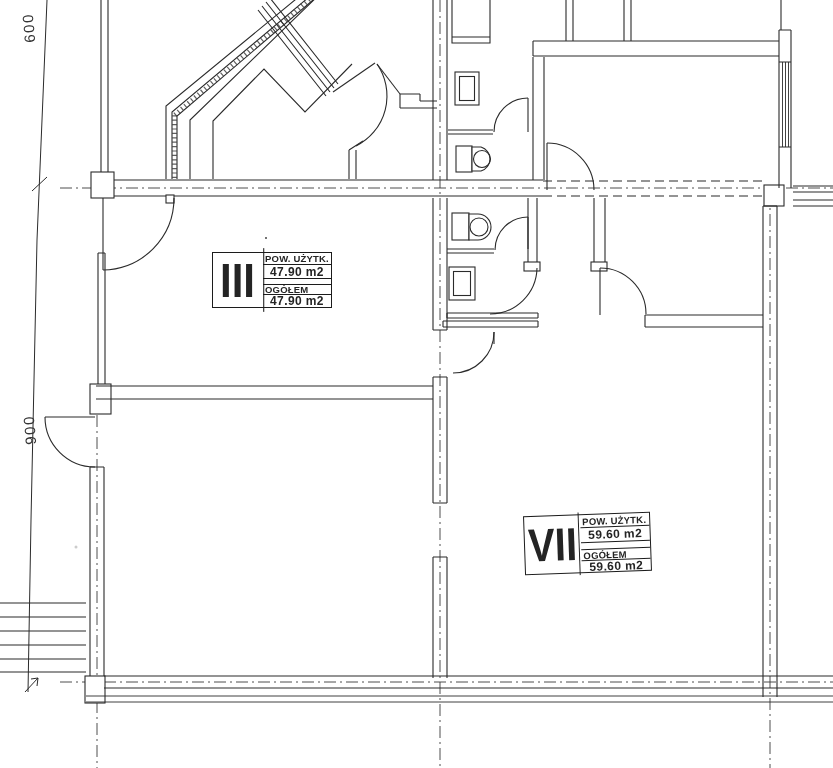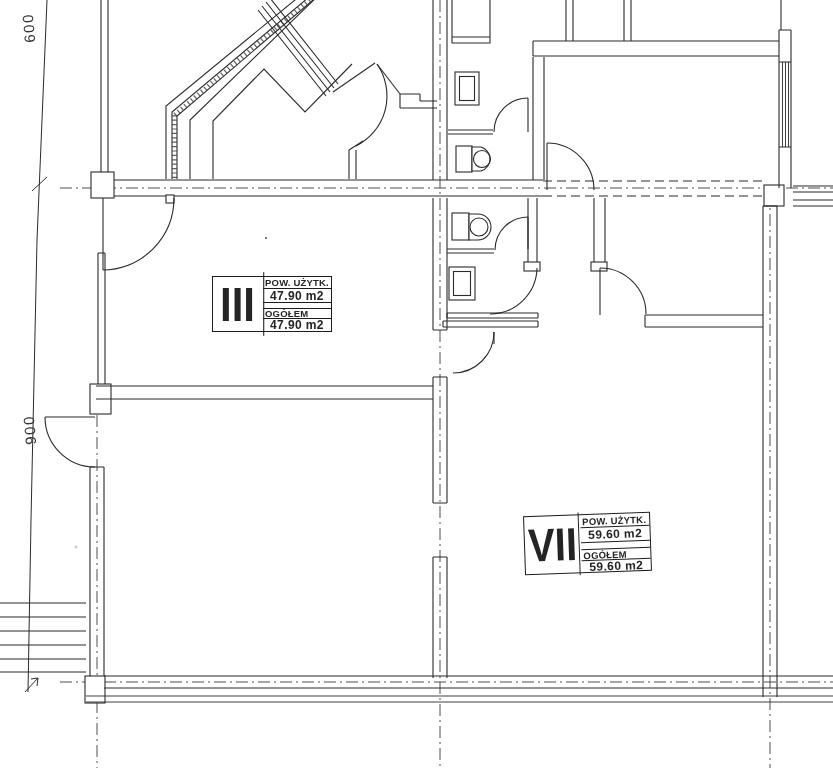--- a/index.html
+++ b/index.html
@@ -20,21 +20,21 @@
   }
   .room-label .rows{flex:1;display:grid;box-sizing:border-box;}
   .room-label .row{
     box-sizing:border-box;border-bottom:1px solid #1c1c1c;
     overflow:hidden;white-space:nowrap;display:flex;align-items:center;
     font-weight:bold;color:#242424;
   }
   .room-label .row:last-child{border-bottom:none;}
   .room-label .lab{font-size:9.5px;letter-spacing:.2px;padding-left:2px;}
   .room-label .val{font-size:12px;justify-content:center;letter-spacing:.4px;}
-  .label-iii{left:212px;top:276px;width:120px;height:56px;}
+  .label-iii{left:212px;top:252px;width:120px;height:56px;}
   .label-iii .numeral{width:50px;font-size:40px;transform:scale(1.05,1.18);}
   .label-iii .rows{grid-template-rows:12px 14px 6px 10px 1fr;}
   .label-vii{left:524px;top:514px;width:127px;height:59px;transform:rotate(-2deg);}
   .label-vii .numeral{width:56px;font-size:42px;transform:scale(.95,1.1);}
   .label-vii .rows{grid-template-rows:13px 15px 7px 11px 1fr;}
   
   .dim-label{
     position:absolute;width:44px;height:16px;text-align:center;
     font-size:15px;color:#333;letter-spacing:1.5px;
     transform:rotate(-95deg);transform-origin:center;

